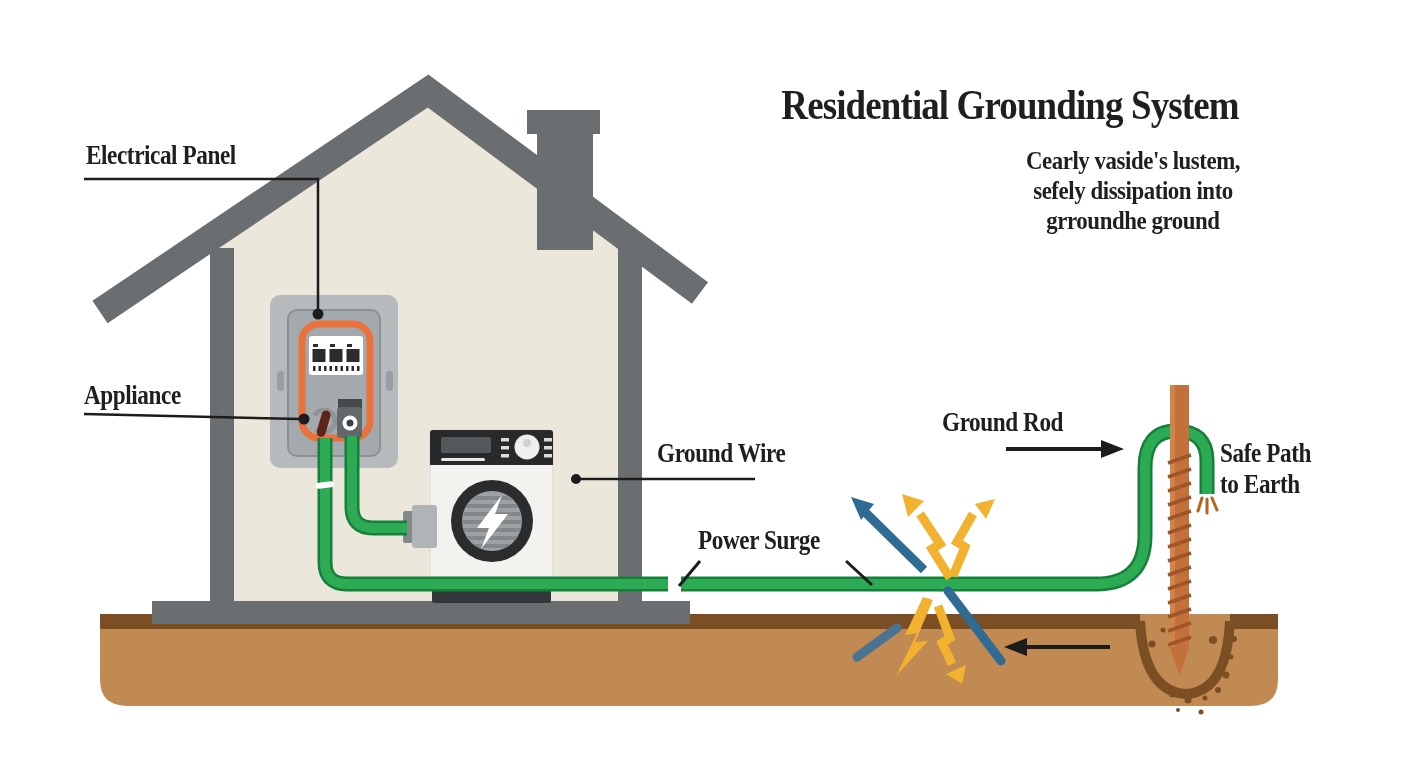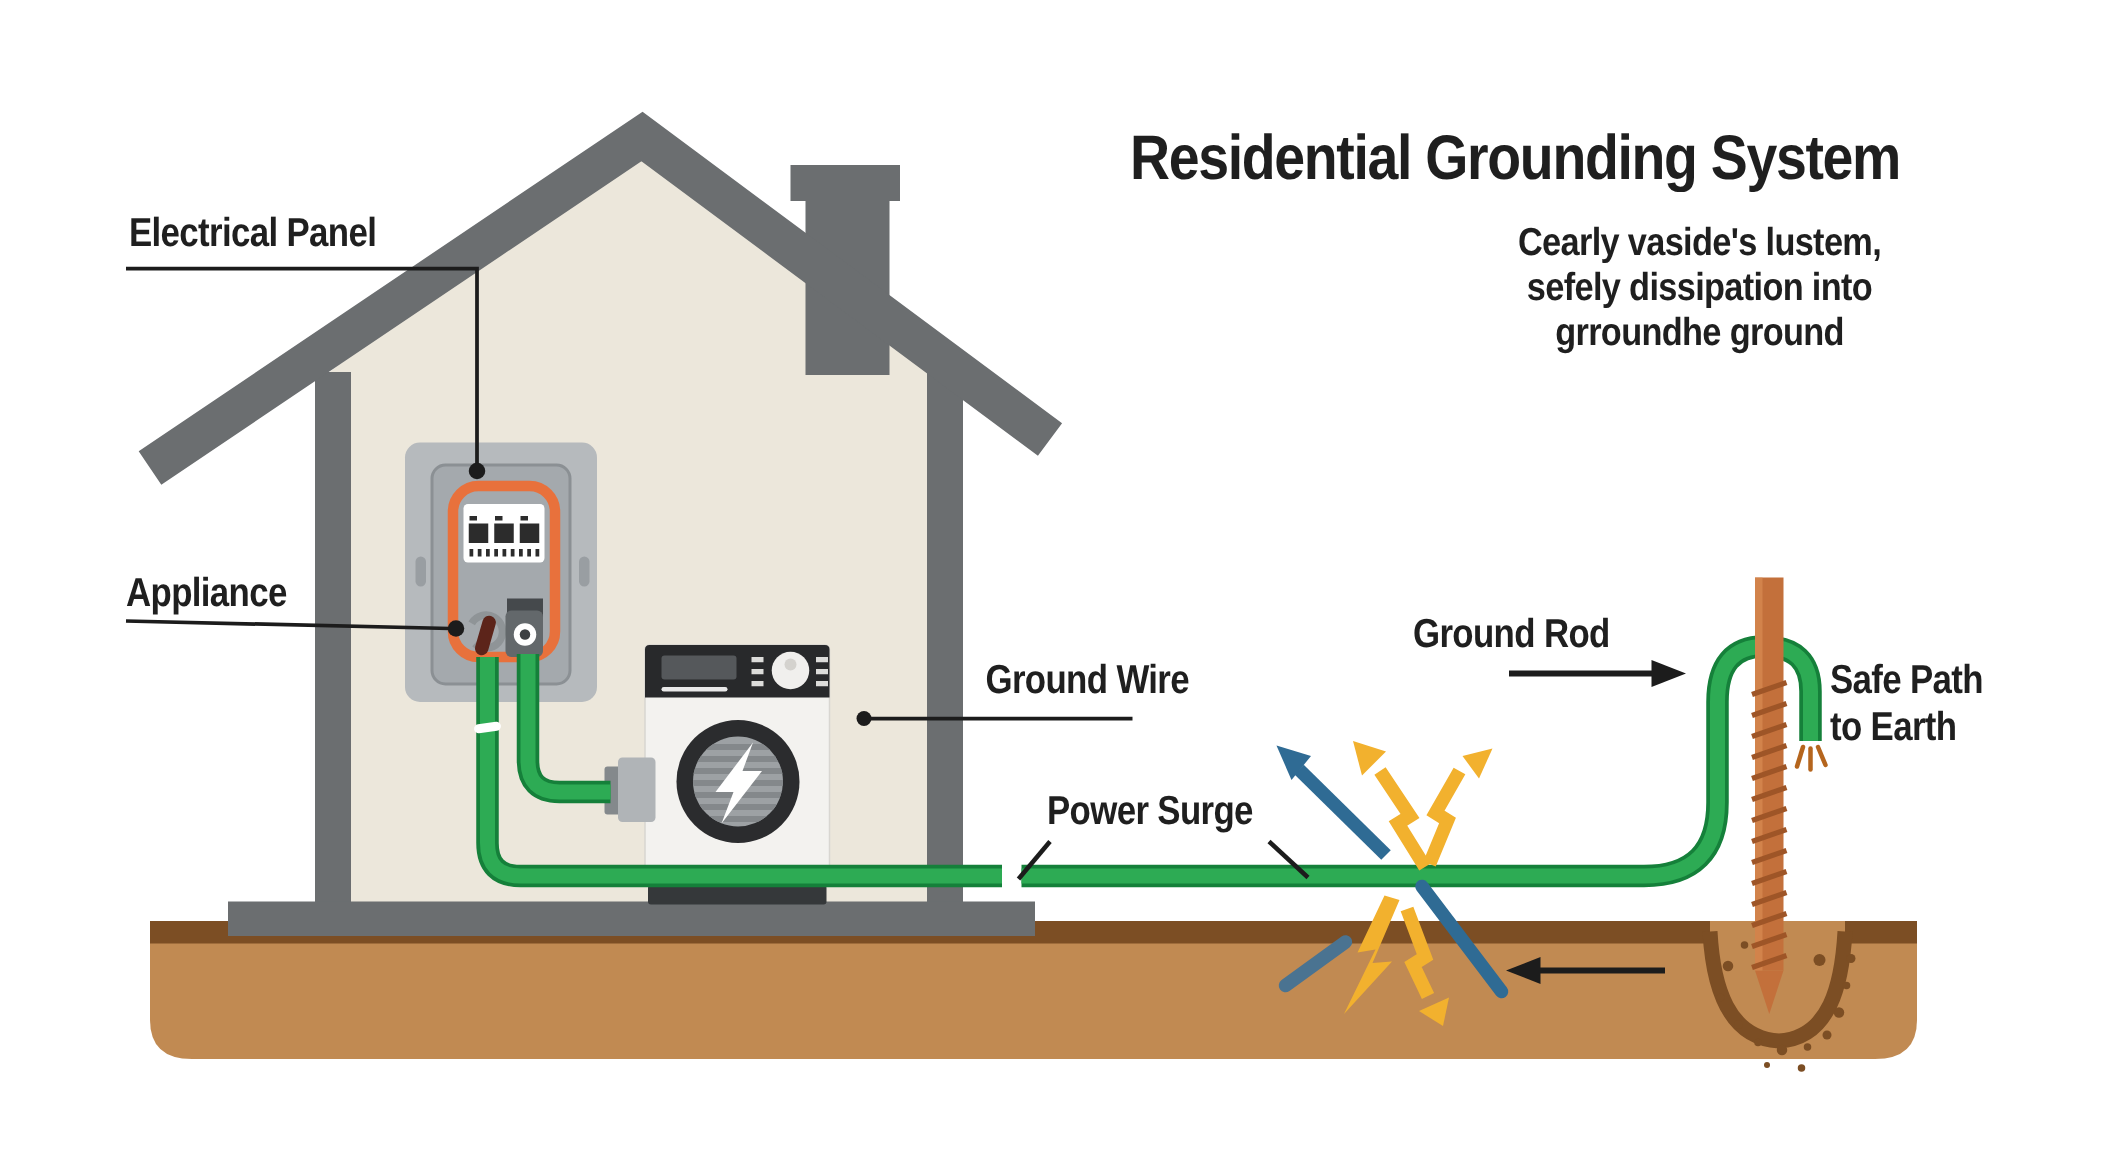--- a/index.html
+++ b/index.html
@@ -5,21 +5,21 @@
   :root{
     --c-text:#1f1f1f; --c-roof_gray:#6b6e70; --c-wall_cream:#ece7db;
     --c-panel_light:#b6babd; --c-panel_mid:#a4a9ad; --c-accent_orange:#e8713c;
     --c-wire_green:#2dab54; --c-wire_green_dark:#15803a;
     --c-soil_brown:#c18a52; --c-soil_dark:#7c4e24;
     --c-rod_copper:#c3703b; --c-rod_copper_dark:#9e5527;
     --c-surge_blue:#2f6b94; --c-surge_yellow:#f2b12e; --c-leader_black:#1c1c1c;
   }
   html,body{margin:0;padding:0;background:#fff;}
   #canvas{position:relative;width:1408px;height:768px;background:#fff;overflow:hidden;
-          font-family:Liberation Sans, sans-serif;}
+          font-family:Liberation Serif, serif;}
   #diagram-svg{position:absolute;left:0;top:0;}
   .lbl{position:absolute;font-weight:bold;color:var(--c-text,#1f1f1f);white-space:nowrap;
        transform:scaleX(.86);transform-origin:left top;font-size:27px;letter-spacing:-.5px;line-height:1.1;}
   .lbl.center{transform:scaleX(.88);transform-origin:center top;text-align:center;white-space:normal;}
   #title{left:640px;top:82px;width:740px;font-size:42px;letter-spacing:-1px;}
   #subtitle{left:953px;top:146px;width:360px;font-size:26px;line-height:30px;}
   #lbl-electrical-panel{left:86px;top:141px;}
   #lbl-appliance{left:84px;top:381px;}
   #lbl-ground-wire{left:657px;top:439px;}
   #lbl-power-surge{left:698px;top:526px;}

